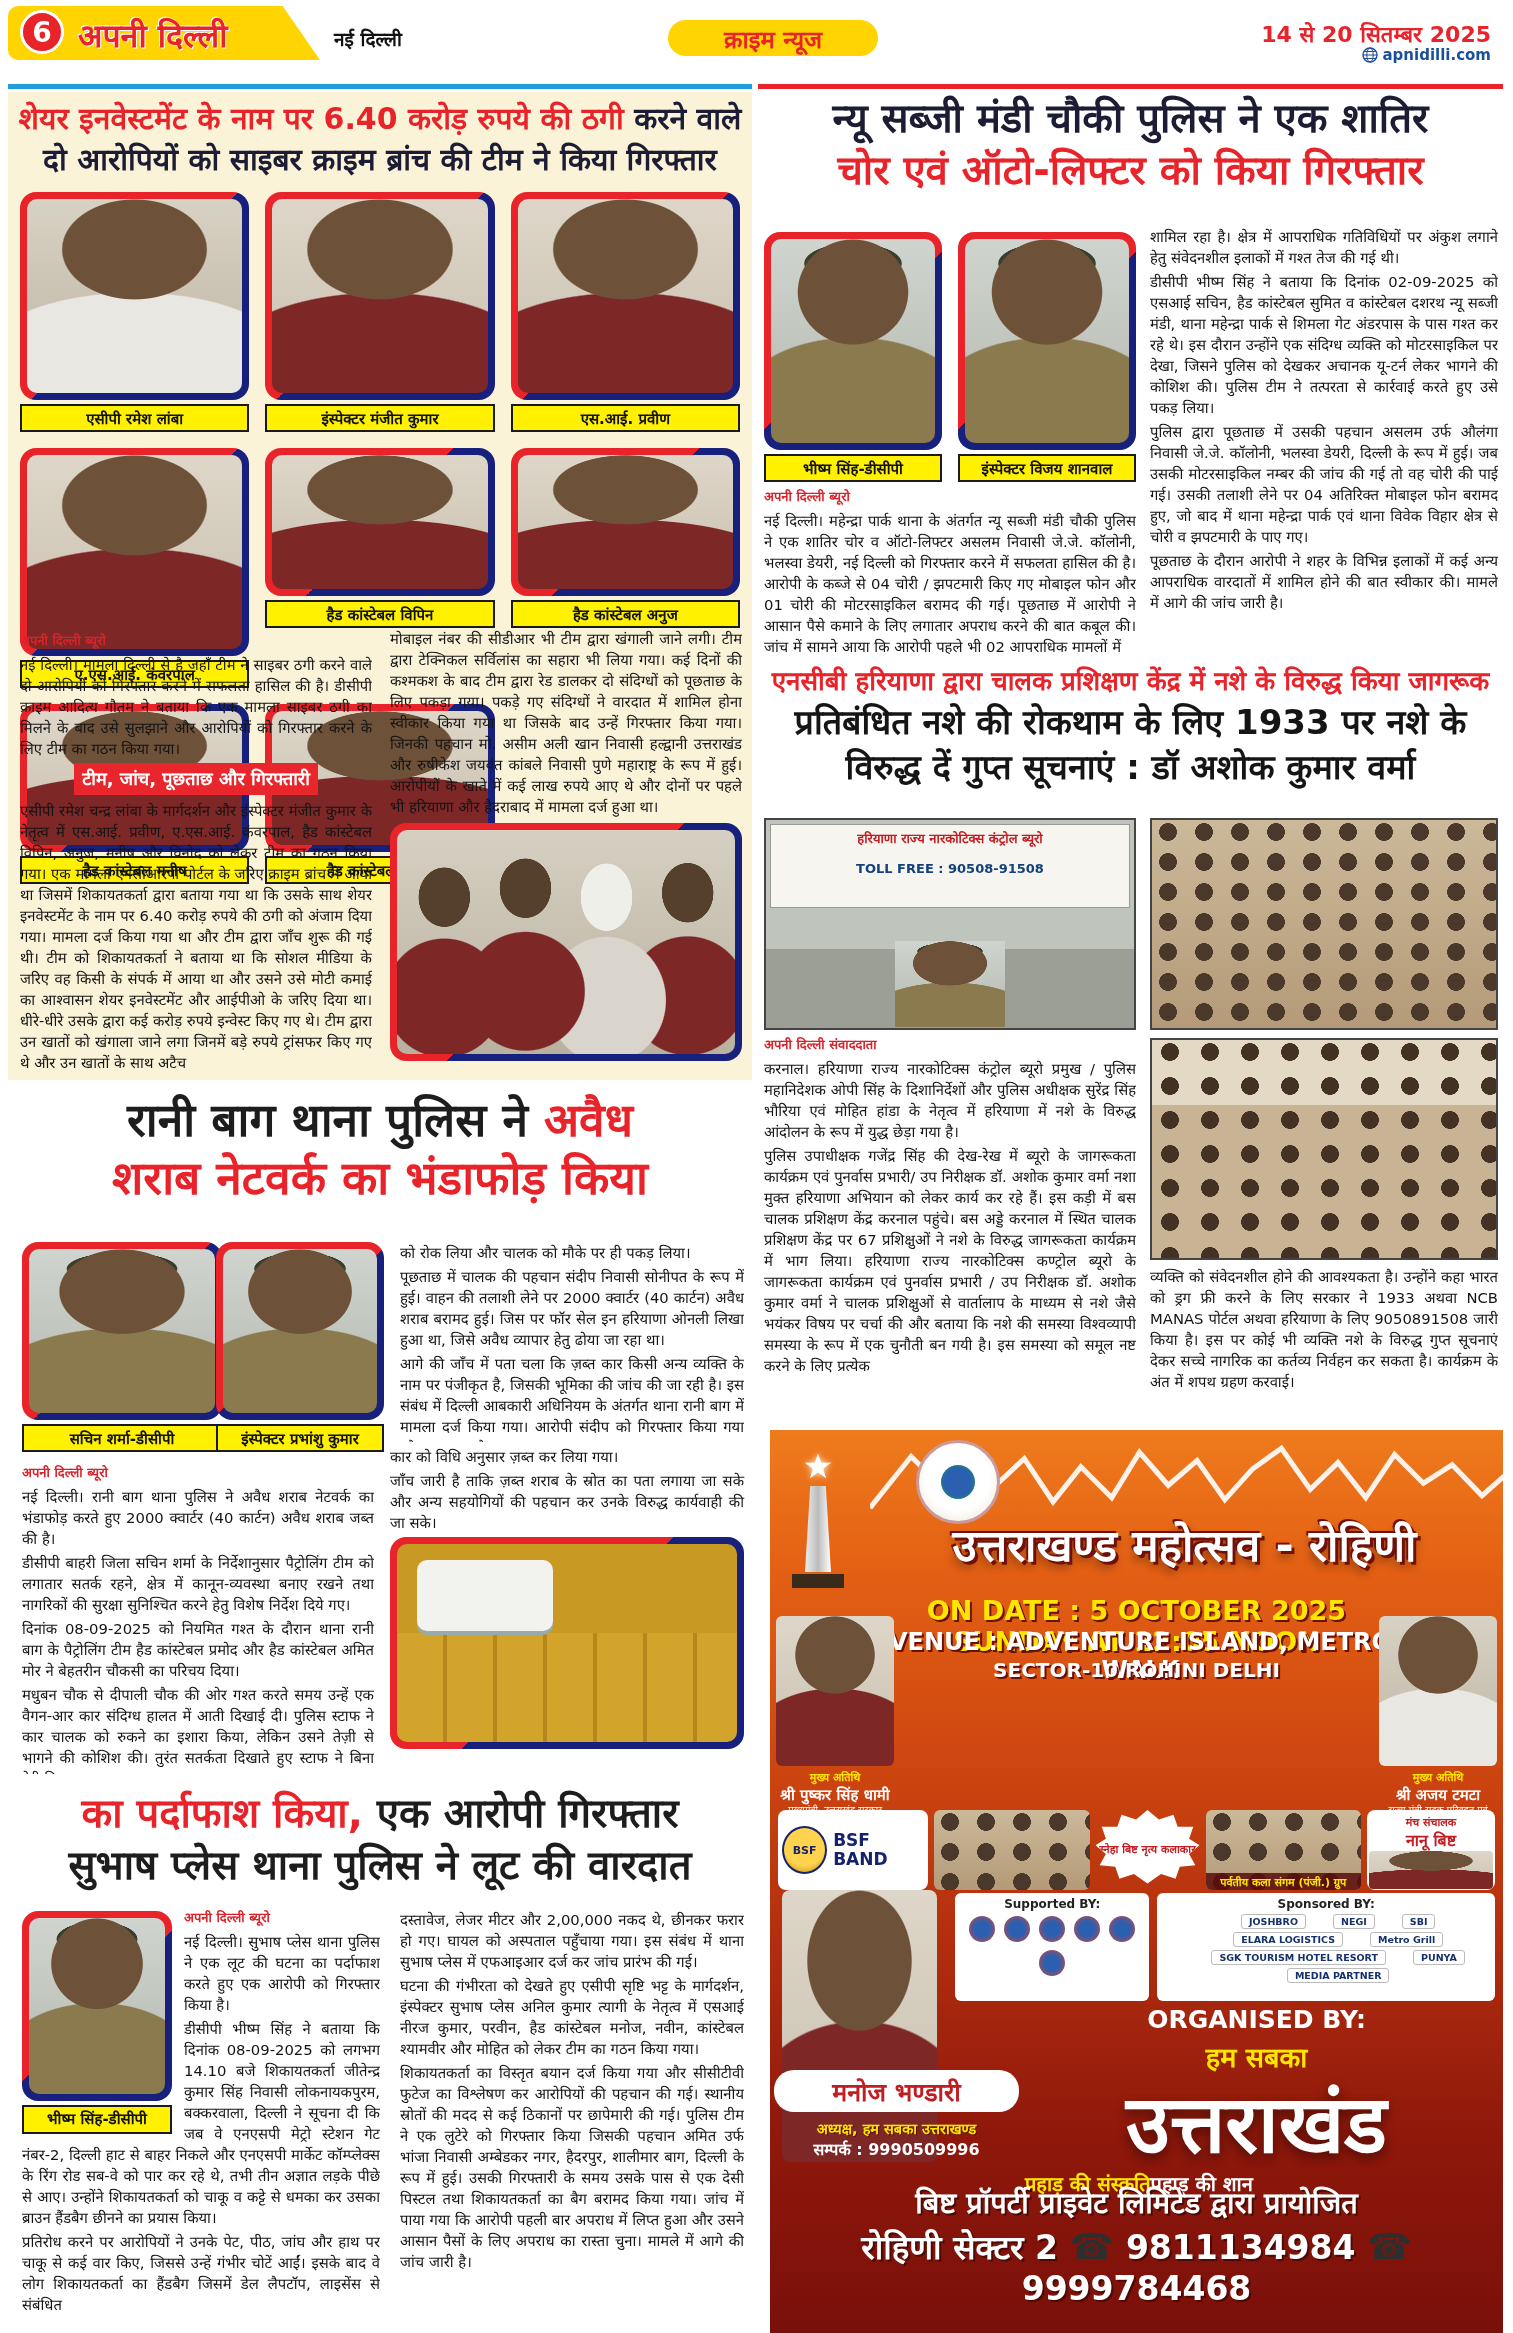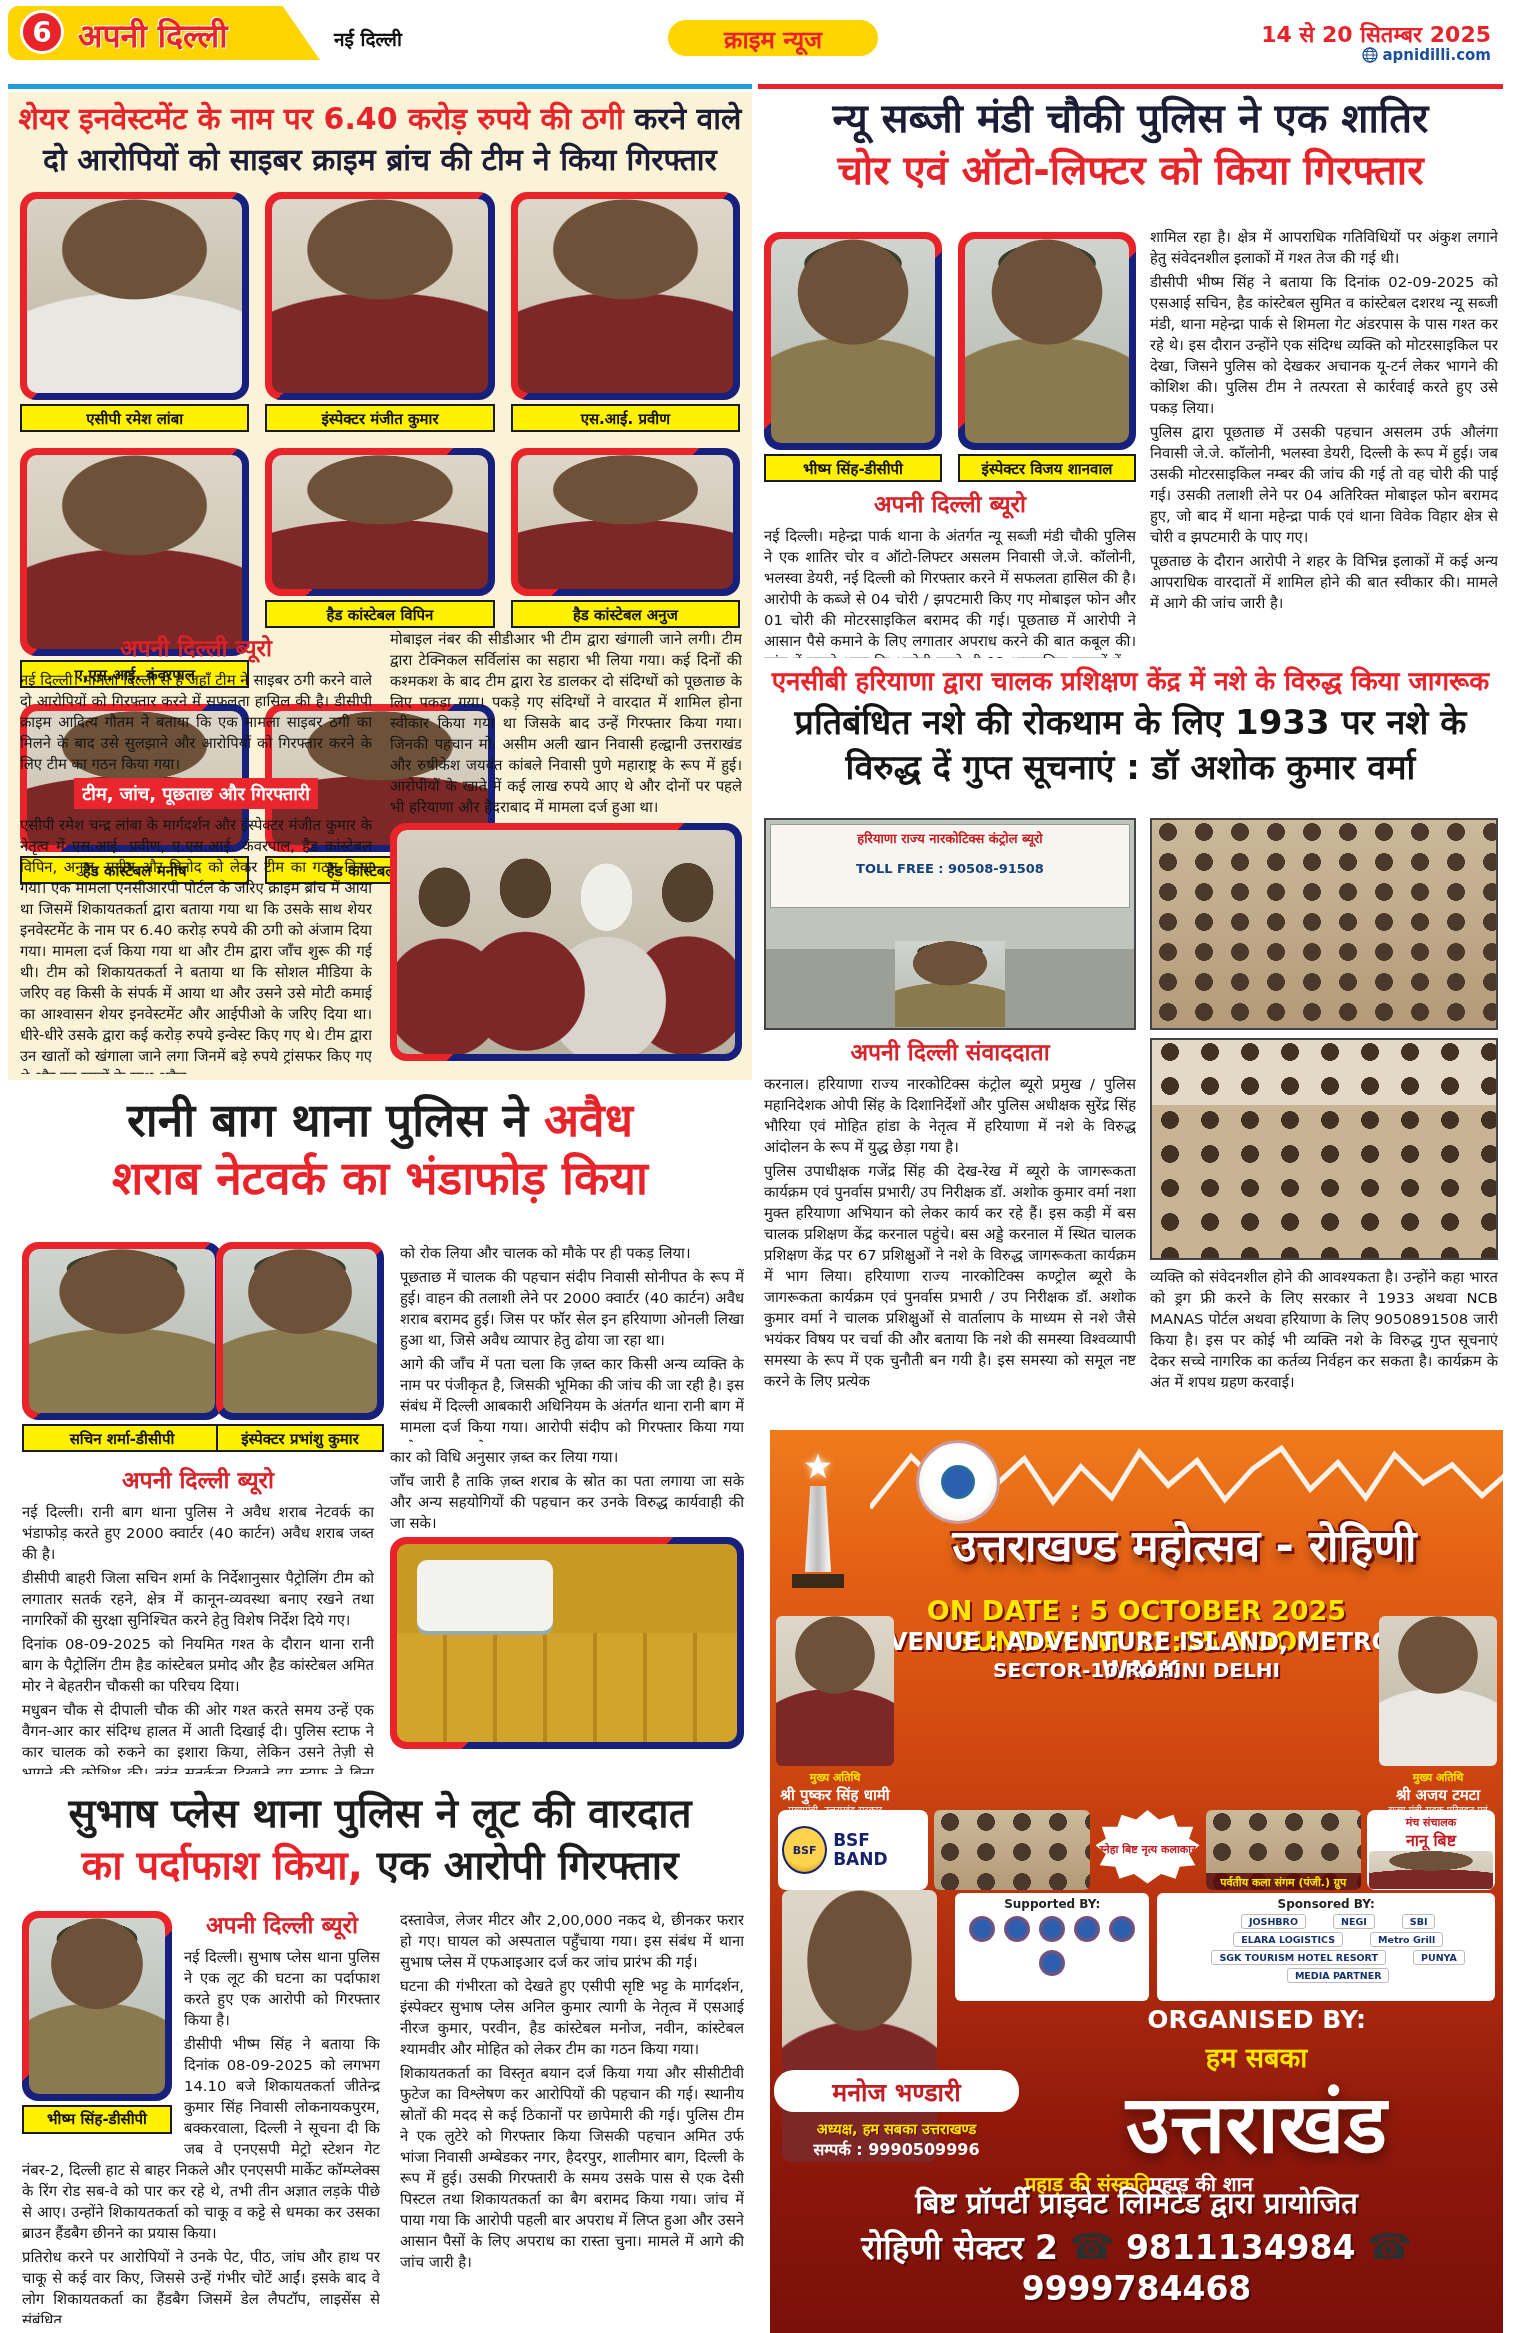--- a/index.html
+++ b/index.html
@@ -22,21 +22,21 @@
            border-radius:18px; display:flex; align-items:center; justify-content:center; }
   .section-box span { color:#e8232a; font-size:24px; font-weight:bold; }
   .mdate { position:absolute; right:22px; top:18px; color:#e8232a; font-size:22px; font-weight:bold; }
   .website { position:absolute; right:22px; top:46px; color:#1b4f9c; font-size:15px; font-weight:bold;
              display:flex; align-items:center; gap:4px; }
   .rule-left { position:absolute; left:8px; top:84px; width:744px; height:5px; background:#1f9cd9; }
   .rule-right { position:absolute; left:758px; top:84px; width:745px; height:5px; background:#e8232a; }
   
   .txt { font-size:14.8px; line-height:1.42; text-align:justify; color:#141414; }
   .txt p { margin:0 0 3px 0; }
-  .byline { color:#d8232a; font-weight:bold; text-align:center; font-size:23px; margin:0 0 4px 0; }
+  .byline { color:#d8232a; font-weight:bold; text-align:left; font-size:13px; margin:0 0 4px 0; }
   .cap { background:#fff100; border:2px solid #1a1a1a; font-weight:bold; font-size:15px; text-align:center;
          padding:2px 1px; color:#111; margin-top:4px; }
   .frame { border-radius:16px; padding:7px; background:linear-gradient(135deg,#e8242a 50%,#17217d 50%); box-sizing:border-box; }
   .frame-plain { border:2px solid #444; box-sizing:border-box; }
   .ph { width:100%; height:100%; border-radius:10px; overflow:hidden; }
   .person { background:
       radial-gradient(ellipse 34% 26% at 50% 26%, #6d5138 98%, transparent 100%),
       radial-gradient(ellipse 72% 34% at 50% 82%, #7e2727 98%, transparent 100%),
       linear-gradient(#ded6c8,#c8bfae); }
   .person.khaki { background:
@@ -306,22 +306,22 @@
       <p>कार को विधि अनुसार ज़ब्त कर लिया गया।</p>
       <p>जाँच जारी है ताकि ज़ब्त शराब के स्रोत का पता लगाया जा सके और अन्य सहयोगियों की पहचान कर उनके विरुद्ध कार्यवाही की जा सके।</p>
       <div class="frame" style="height:212px; margin-top:4px; position:relative;">
           <div class="ph scene-liquor" style="position:relative;"></div>
         </div>
     </div>
   </div>
 
   <div class="panel-rob">
     <div class="rb-head">
+      <div><span class="red">का पर्दाफाश किया,</span><span> एक आरोपी गिरफ्तार</span></div>
       <div>सुभाष प्लेस थाना पुलिस ने लूट की वारदात</div>
-      <div><span class="red">का पर्दाफाश किया,</span><span> एक आरोपी गिरफ्तार</span></div>
     </div>
     <div class="abs txt" style="left:14px; top:124px; width:358px; height:414px; overflow:hidden;">
       <div class="float-photo">
         <div class="frame" style="height:190px">
             <div class="ph person khaki"></div>
           </div>
         <div class="cap">भीष्म सिंह-डीसीपी</div>
       </div>
       <div class="byline">अपनी दिल्ली ब्यूरो</div>
       <p>नई दिल्ली। सुभाष प्लेस थाना पुलिस ने एक लूट की घटना का पर्दाफाश करते हुए एक आरोपी को गिरफ्तार किया है।</p>

